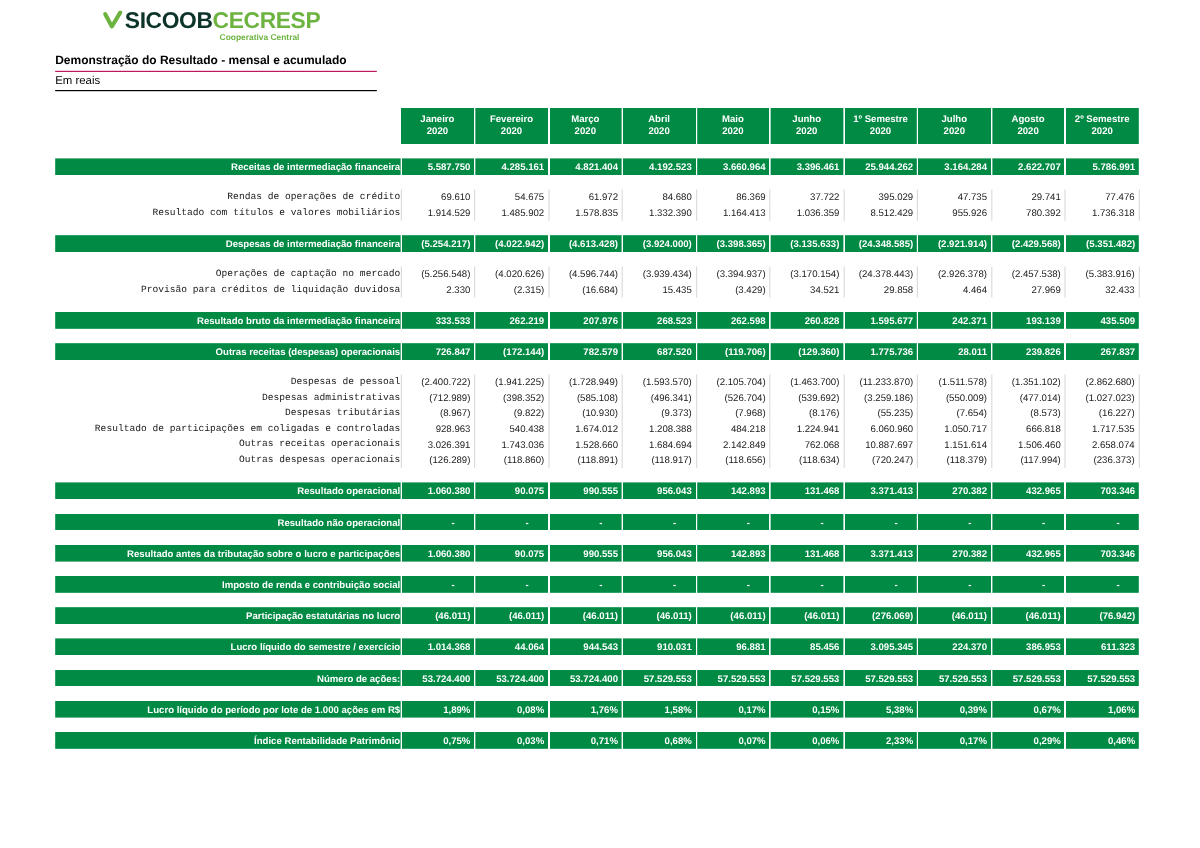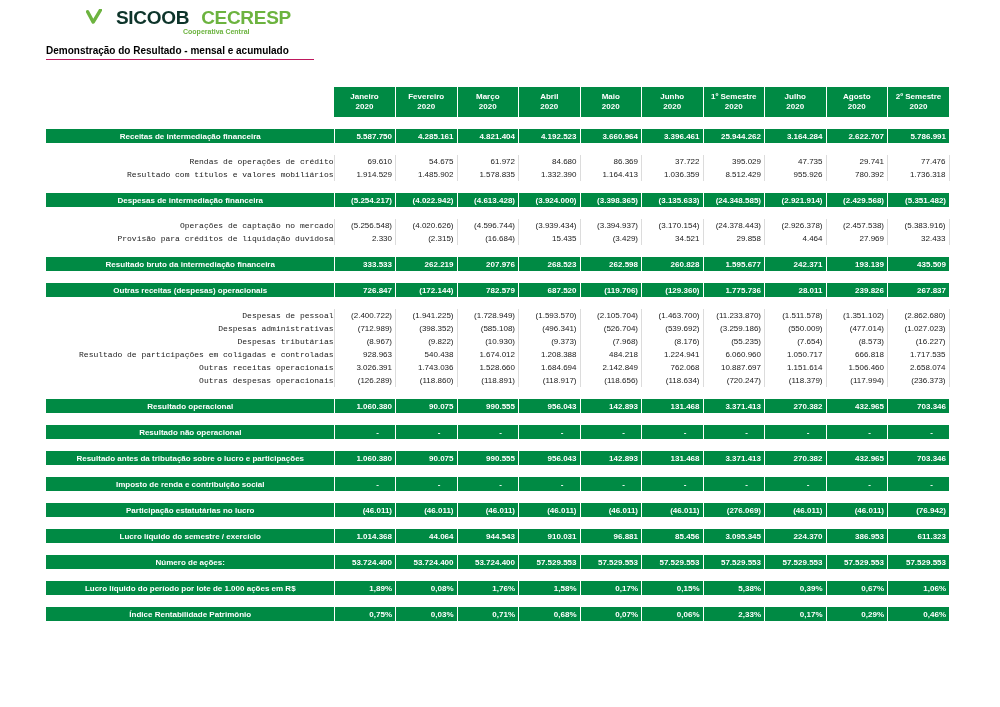--- a/index.html
+++ b/index.html
@@ -16,37 +16,37 @@
     overflow:hidden;
   }
   .page{
     position:relative;
     width:1000px;height:707px;
     padding:8px 0 0 46px;
     background:#fff;
   }
   
   .logo-block{margin-left:40px;line-height:1;}
-  .logo-line{display:flex;align-items:flex-start;gap:12px;}
+  .logo-line{display:flex;align-items:center;}
   .check{display:inline-block;margin-right:2px;position:relative;top:1px;}
   .brand-main{color:var(--dark);font-weight:bold;font-size:19px;letter-spacing:-0.3px;}
   .brand-suffix{color:var(--light-green);font-weight:bold;font-size:19px;letter-spacing:-0.3px;}
   .brand-tag{color:var(--light-green);font-size:7px;margin-left:97px;margin-top:1px;font-weight:bold;}
   
   .doc-title{
     margin-top:10px;font-size:10px;font-weight:bold;color:#000;
     width:268px;border-bottom:1px solid #be185d;padding-bottom:3px;
   }
   .doc-unit{
     font-size:9.5px;color:#000;width:268px;
     border-bottom:1px solid #000;padding:2px 0 2px 0;
   }
   
   table.report{
-    margin-top:27px;
+    margin-top:14px;
     border-collapse:collapse;
     table-layout:fixed;
     width:903px;
   }
   table.report col.col-label{width:288px;}
   table.report col.col-num{width:61.5px;}
   table.report th, table.report td{
     font-size:8px;
     overflow:hidden;
     white-space:nowrap;
@@ -61,21 +61,21 @@
   }
   th.month:last-child{border-right:none;}
   th.corner{background:#fff;border:none;}
   tr.section td{
     background:var(--green);
     color:#fff;font-weight:bold;
     height:14px;
     border-right:1px solid #fff;
   }
   tr.section td:last-child{border-right:none;}
-  tr.section td.label{text-align:center;padding-left:1px;}
+  tr.section td.label{text-align:right;padding-left:1px;}
   tr.detail td{
     background:#fff;color:#1a1a1a;
     height:13px;
     border-right:1px solid #dcdcdc;
   }
   tr.detail td.label{padding-left:21px;text-align:right;font-family:Liberation Mono, monospace;}
   td.num{text-align:right;padding-right:3px;}
   td.num.dash{padding-right:16px;}
   tr.spacer td{height:12px;background:#fff;border:none;}
 </style>
@@ -91,20 +91,21 @@
           <path d="M2 3 L9 16 L18 1" stroke="#6CB33F" stroke-width="4.2" fill="none" stroke-linecap="round" stroke-linejoin="round"></path>
         </svg>
       </span>
       <span class="brand-main">SICOOB</span>
         <span class="brand-suffix">CECRESP</span>
     </div>
     <div class="brand-tag">Cooperativa Central</div>
   </div>
 
   <div class="doc-title">Demonstração do Resultado - mensal e acumulado</div>
+  <div class="doc-unit">Em reais</div>
 
   <table class="report">
     <colgroup>
         <col class="col-label">
         <col class="col-num">
         <col class="col-num">
         <col class="col-num">
         <col class="col-num">
         <col class="col-num">
         <col class="col-num">

